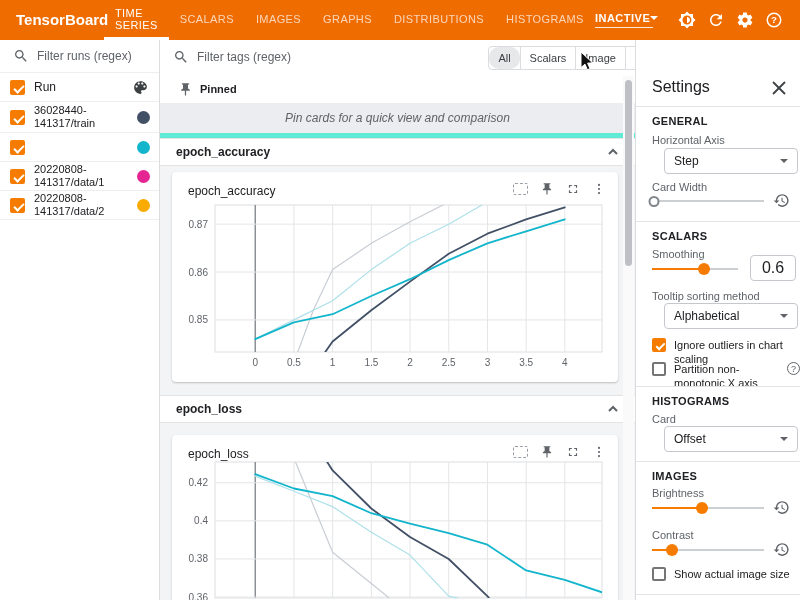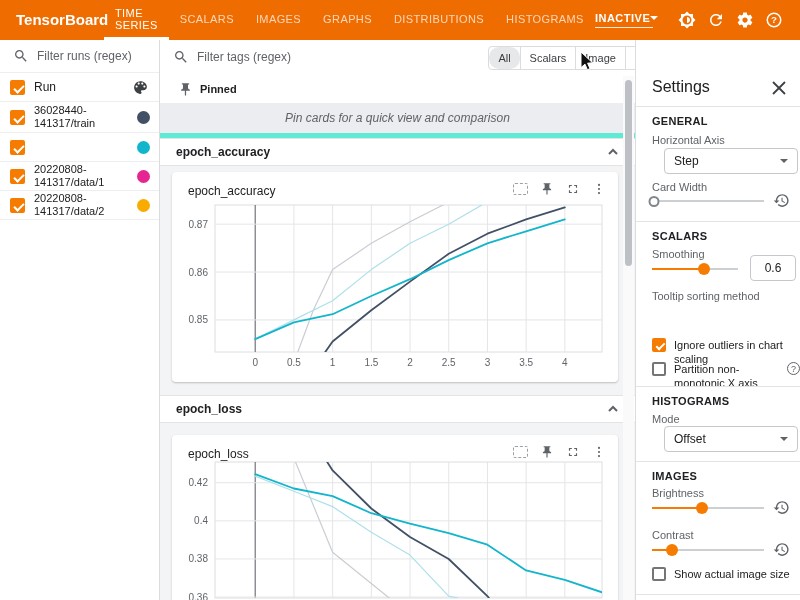--- a/index.html
+++ b/index.html
@@ -74,21 +74,21 @@
   .close-x { position:absolute; right:14px; width:14px; height:14px; stroke:#3c4043; stroke-width:1.8; cursor:pointer; }
   .select { position:absolute; left:16px; width:134px; height:26px; border:1px solid #c4c7cc; border-radius:4px;
     display:flex; align-items:center; justify-content:space-between; padding:0 9px; font-size:12px; color:#202124; cursor:pointer; background:#fff;margin-left:12px; }
   .select .caret { width:0; height:0; border-left:4px solid transparent; border-right:4px solid transparent; border-top:4px solid #5f6368; }
   .slider { position:absolute; height:14px; cursor:pointer; }
   .slider .rail { position:absolute; top:6px; left:0; right:0; height:2px; background:#cdd0d3; }
   .slider .fill { position:absolute; top:6px; left:0; height:2px; background:#f57c00; }
   .slider .thumb { position:absolute; top:1px; width:12px; height:12px; border-radius:50%; background:#f57c00; transform:translateX(-50%); }
   .slider.hollow .thumb { width:11px; height:11px; background:#fff; border:2px solid #80868b; top:2px; }
   .reset-ic { position:absolute; width:17px; height:17px; fill:#5f6368; cursor:pointer; }
-  .num-box { position:absolute; width:46px; height:26px; border:1px solid #c4c7cc; border-radius:4px; font-size:12px; color:#202124;
+  .num-box { position:absolute; width:46px; height:26px; border:1px solid #c4c7cc; border-radius:4px; font-size:16px; color:#202124;
     text-align:center; font-family:"Liberation Sans",sans-serif; outline:none; }
   .chkrow { position:absolute; left:16px; display:flex; align-items:flex-start; }
   .chkrow .cb { width:14px; height:14px; }
   .chkrow .cb.checked::after { left:2px; top:3px; width:7px; height:3px; }
   .chkrow span.lbl { font-size:11px; color:#202124; margin-left:8px; line-height:14px; }
   .help-ic { width:13px; height:13px; border:1px solid #5f6368; border-radius:50%; font-size:9px; color:#5f6368;
     display:inline-flex; align-items:center; justify-content:center; margin-left:4px; flex:0 0 auto; }
 
   svg text { font-family:"Liberation Sans",sans-serif; }
   #cursor { pointer-events:none; }
@@ -367,33 +367,37 @@
 
     <div class="p p-head" style="top:190px">SCALARS</div>
     <div class="p p-lab" style="top:208px">Smoothing</div>
     <div class="slider" style="left:16px;top:222px;width:86px">
       <span class="rail"></span>
         <span class="fill" style="width: 60%;"></span>
         <span class="thumb" style="left: 60%;"></span>
     </div>
     <input class="num-box" style="left: 114px; top: 215px;" value="0.6">
     <div class="p p-lab" style="top:250px">Tooltip sorting method</div>
+    <div class="select" style="top:263px">
+      <span>Alphabetical</span>
+      <span class="caret"></span>
+    </div>
     <div class="chkrow" style="top:298px">
       <span class="cb checked"></span>
       <span class="lbl">Ignore outliers in chart scaling</span>
     </div>
     <div class="chkrow" style="top:322px">
       <span class="cb"></span>
       <span class="lbl">Partition non-monotonic X axis</span>
       <span class="help-ic">?</span>
     </div>
     <div class="p-div" style="top:346px"></div>
 
     <div class="p p-head" style="top:355px">HISTOGRAMS</div>
-    <div class="p p-lab" style="top:373px">Mode</div>
+    <div class="p p-lab" style="top:373px">Card</div>
     <div class="select" style="top:386px">
       <span>Offset</span>
       <span class="caret"></span>
     </div>
     <div class="p-div" style="top:421px"></div>
 
     <div class="p p-head" style="top:430px">IMAGES</div>
     <div class="p p-lab" style="top:447px">Brightness</div>
     <div class="slider" style="left:16px;top:461px;width:112px">
       <span class="rail"></span>

